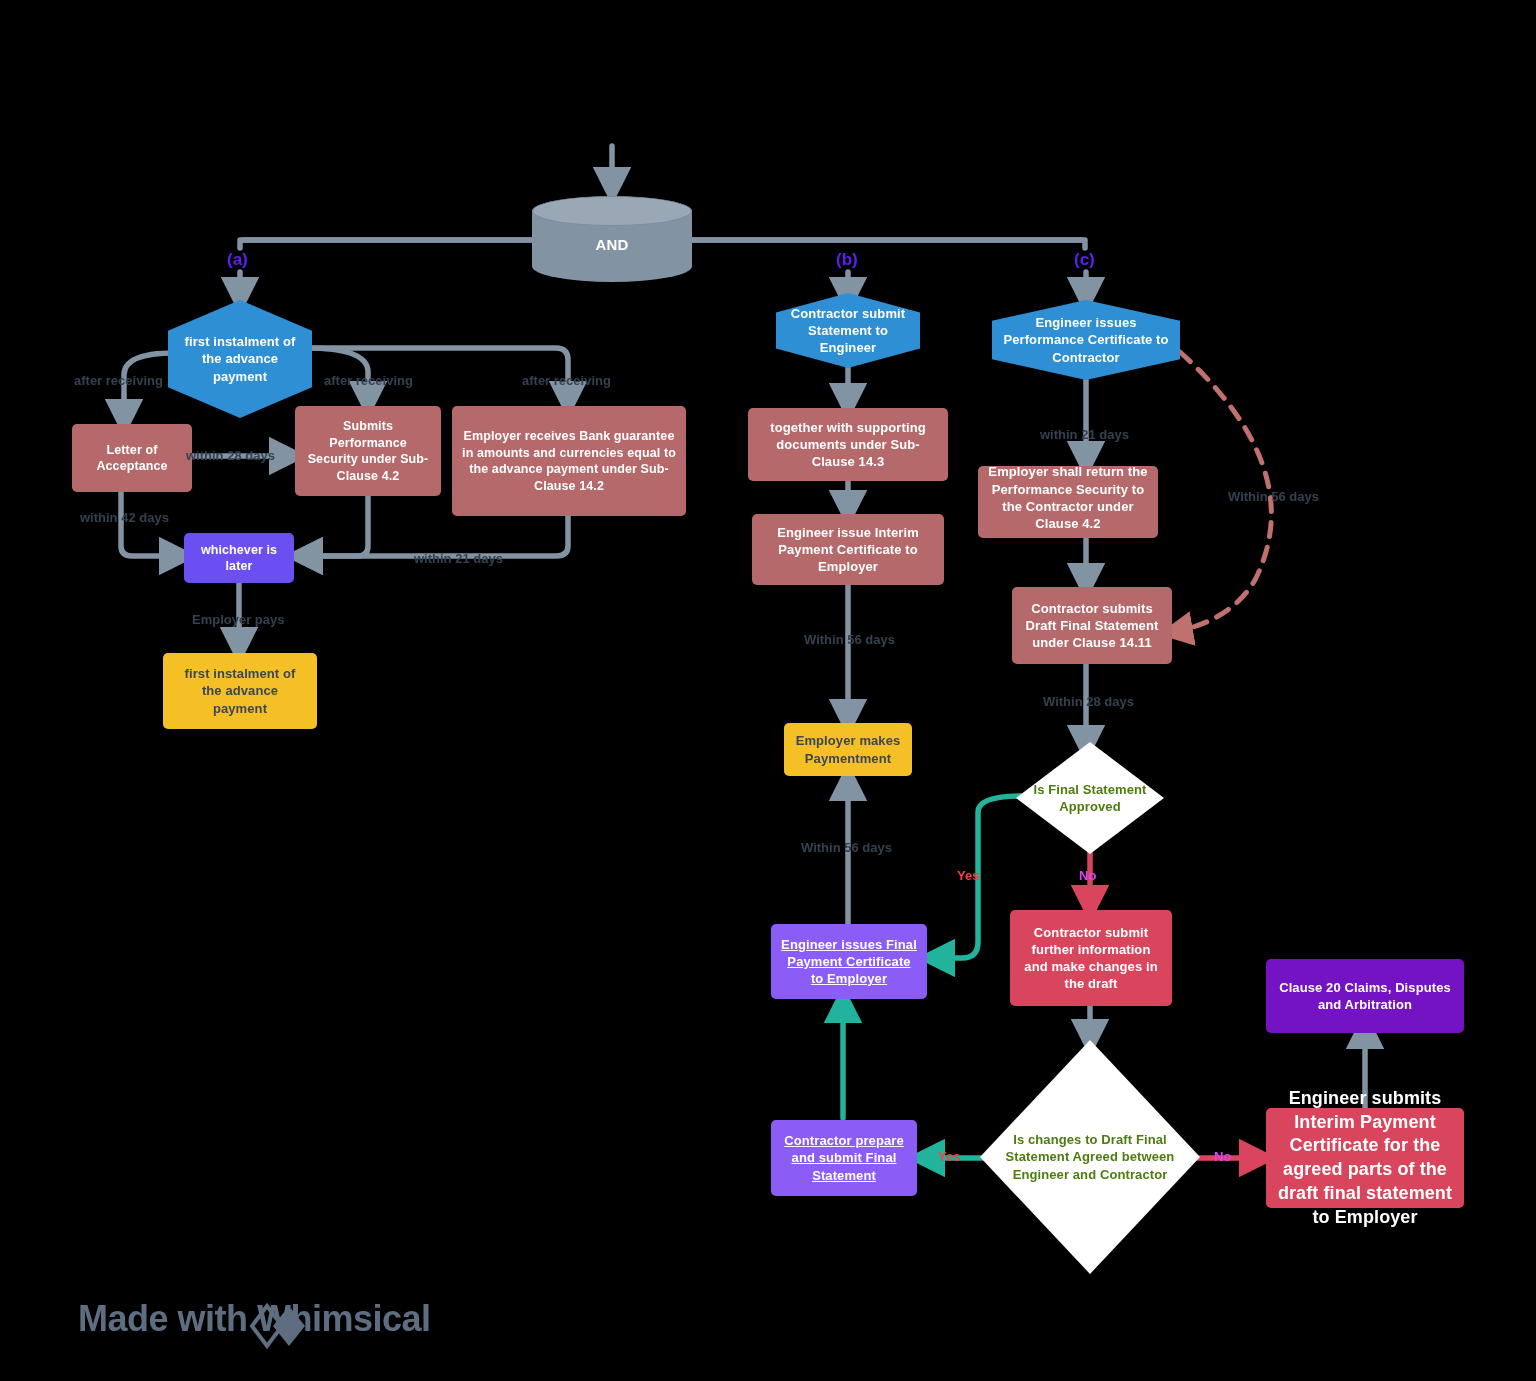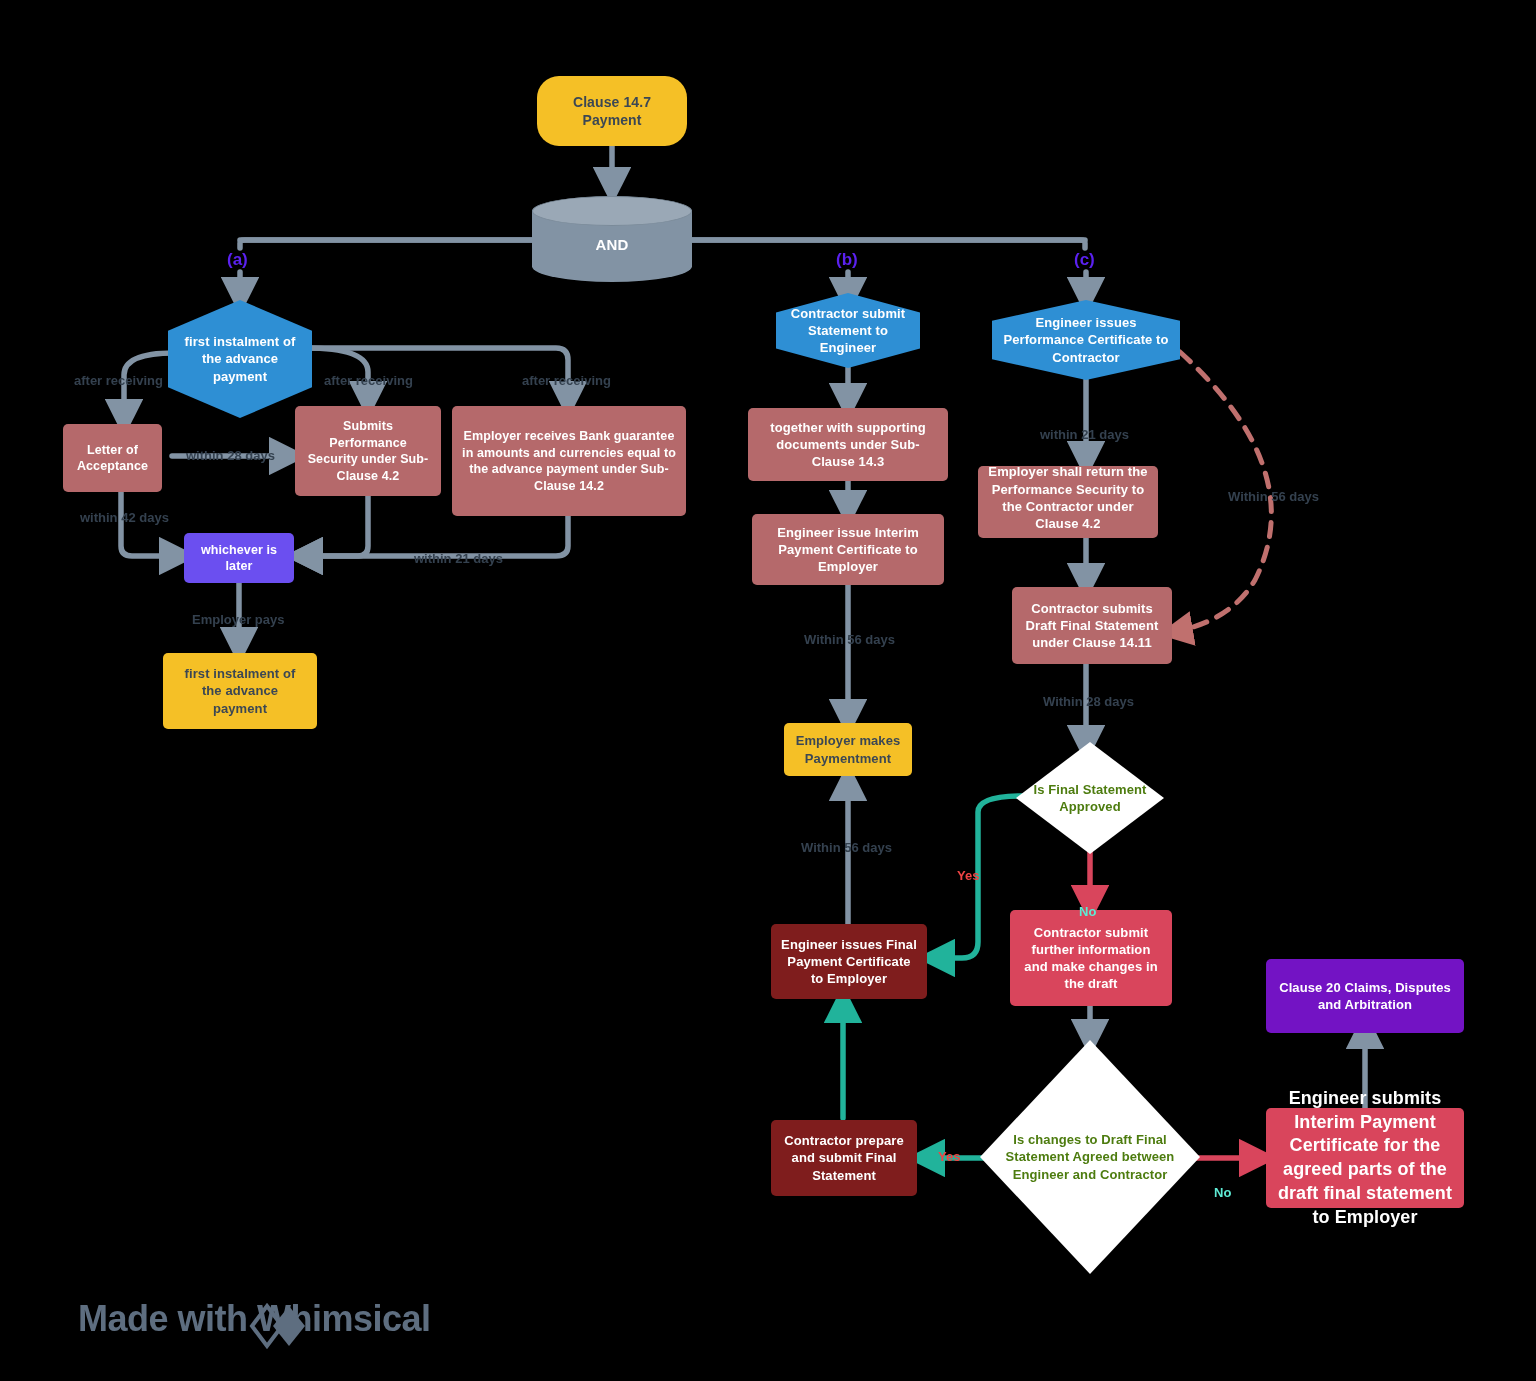--- a/index.html
+++ b/index.html
@@ -29,21 +29,21 @@
     line-height: 1.32;
     font-weight: 600;
     letter-spacing: .1px;
     padding: 6px 10px;
     z-index: 3;
   }
   .n-rect { border-radius: 5px; }
   .c-yellow { background: #F5C026; color: #3B4754; font-weight: 600; }
   .c-mauve  { background: #B5696B; color: #FFFFFF; }
   .c-purple { background: #6B4FF0; color: #FFFFFF; }
-  .c-teal   { background: #7f1d1d; color: #FFFFFF; }
+  .c-teal   { background: #8b5cf6; color: #FFFFFF; text-decoration: underline; }
   .c-crim   { background: #D9455C; color: #FFFFFF; }
   .c-violet { background: #7313C4; color: #FFFFFF; margin-top: 8px; }
 
   .hexbox { background: transparent; padding: 0; }
   .hexbox .hexwrap {
     position: relative; width: 100%; height: 100%;
     display: flex; align-items: center; justify-content: center;
   }
   .hexshape {
     position: absolute; inset: 0;
@@ -77,21 +77,21 @@
 
   .edge-label {
     position: absolute;
     color: #34414F;
     font-weight: 700;
     font-size: 13px;
     white-space: nowrap;
     z-index: 4;
   }
   .el-teal { color: #ef4444; }
-  .el-red  { color: #5eead4; margin-top: 36px; }
+  .el-red  { color: #d946ef; }
   .el-purple { color: #5B21F0; font-size: 17px; font-weight: 800; }
 
   #footer {
     position: absolute; left: 78px; top: 1298px;
     display: flex; align-items: center; gap: 14px;
     z-index: 5;
   }
   #footer .ftext {
     color: #5E6E80; font-size: 36px; font-weight: 700; letter-spacing: -.5px;
   }
@@ -173,42 +173,39 @@
       <path d="M1000,1158 L922,1158" marker-end="url(#ah-teal)"></path>
     </g>
 
     <g stroke="#D9455C" stroke-width="5.5" fill="none" stroke-linecap="round">
       <path d="M1090,845 L1090,908" marker-end="url(#ah-red)"></path>
 
       <path d="M1182,1158 L1262,1158" marker-end="url(#ah-red)"></path>
     </g>
   </svg>
 
-  <div class="node n-rect c-yellow" style="left:537px; top:76px; width:150px; height:70px; border-radius:22px; font-size:14px;">
-    <span>Clause 14.7 Payment</span>
-  </div>
 
   <div class="node cylbox" style="left:532px; top:196px; width:160px; height:86px;">
     <div class="cyl-body"></div>
     <div class="cyl-top"></div>
     <span class="cyl-label">AND</span>
   </div>
 
   <div class="edge-label el-purple" style="left:227px; top:250px;">(a)</div>
   <div class="edge-label el-purple" style="left:836px; top:250px;">(b)</div>
   <div class="edge-label el-purple" style="left:1074px; top:250px;">(c)</div>
 
   <div class="node hexbox" style="left:168px; top:300px; width:144px; height:118px; font-size:13px;">
     <div class="hexwrap">
       <div class="hexshape"></div>
       <span class="hexlabel">first instalment of the advance payment</span>
     </div>
   </div>
 
-  <div class="node n-rect c-mauve" style="left:63px; top:424px; width:99px; height:68px; font-size:12.5px;">
+  <div class="node n-rect c-mauve" style="left:72px; top:424px; width:120px; height:68px; font-size:12.5px;">
     <span>Letter of Acceptance</span>
   </div>
 
   <div class="node n-rect c-mauve" style="left:295px; top:406px; width:146px; height:90px; font-size:12.5px;">
     <span>Submits Performance Security under Sub-Clause 4.2</span>
   </div>
 
   <div class="node n-rect c-mauve" style="left:452px; top:406px; width:234px; height:110px; font-size:12.5px;">
     <span>Employer receives Bank guarantee in amounts and currencies equal to the advance payment under Sub-Clause 14.2</span>
   </div>

